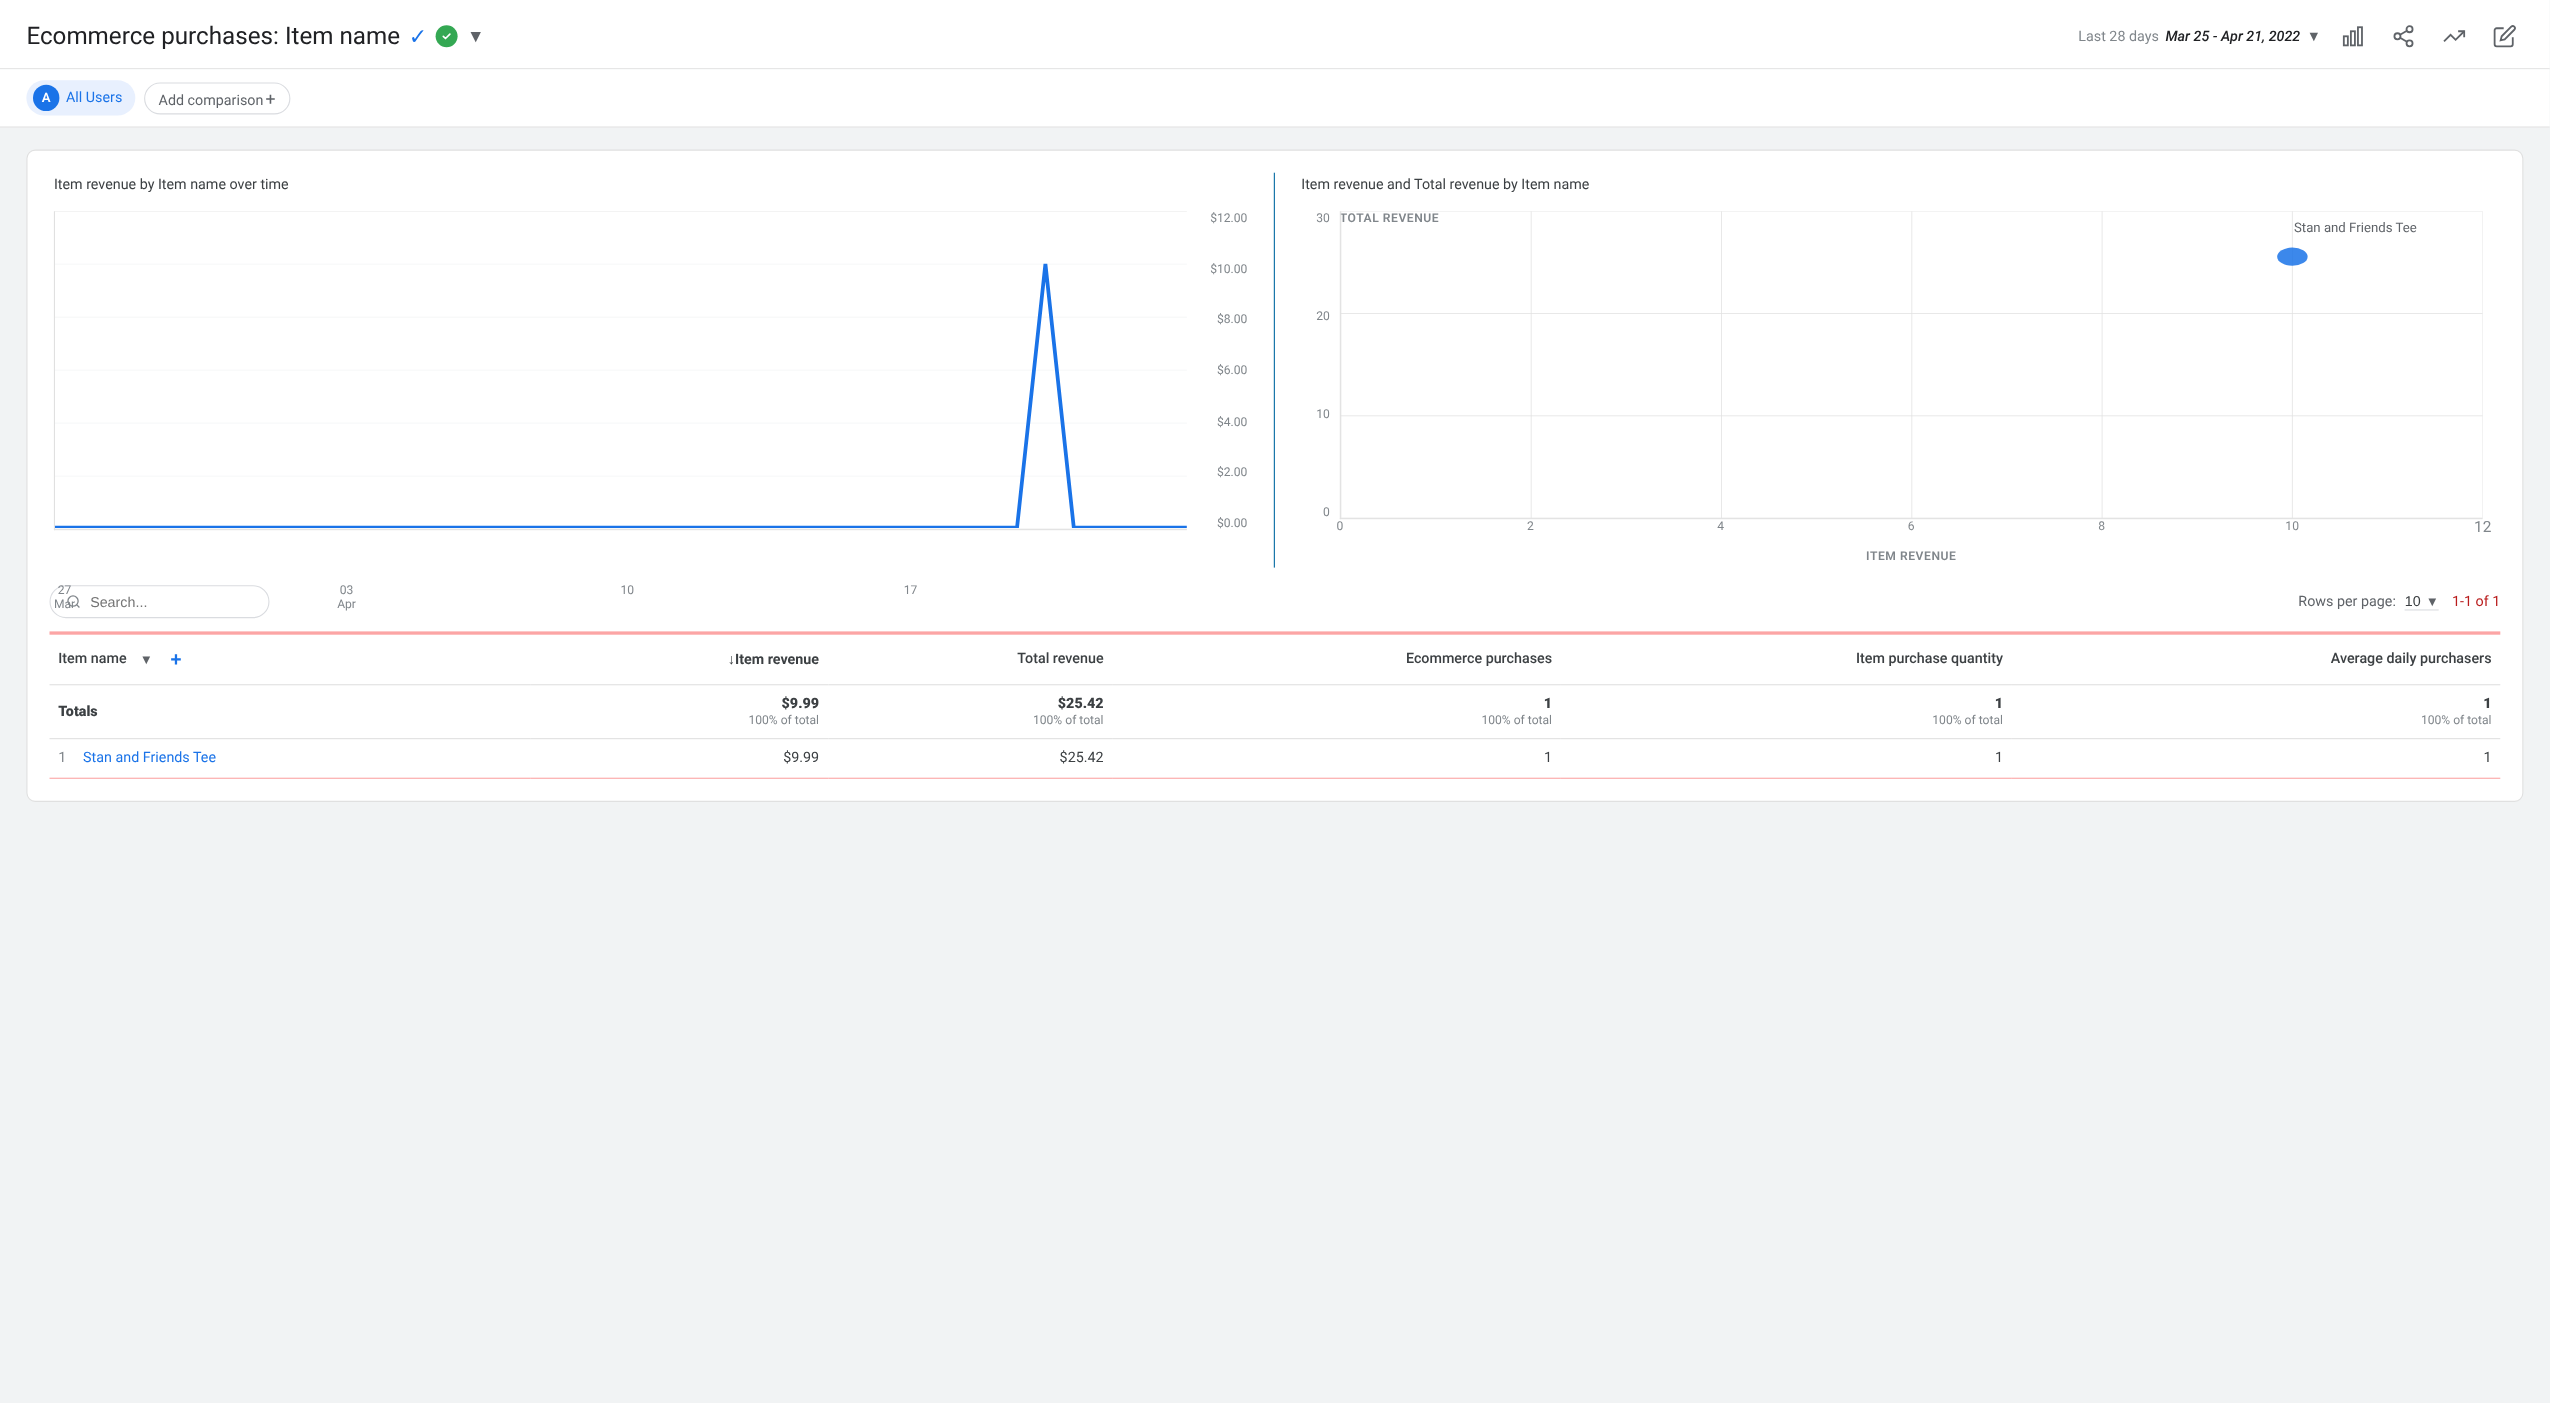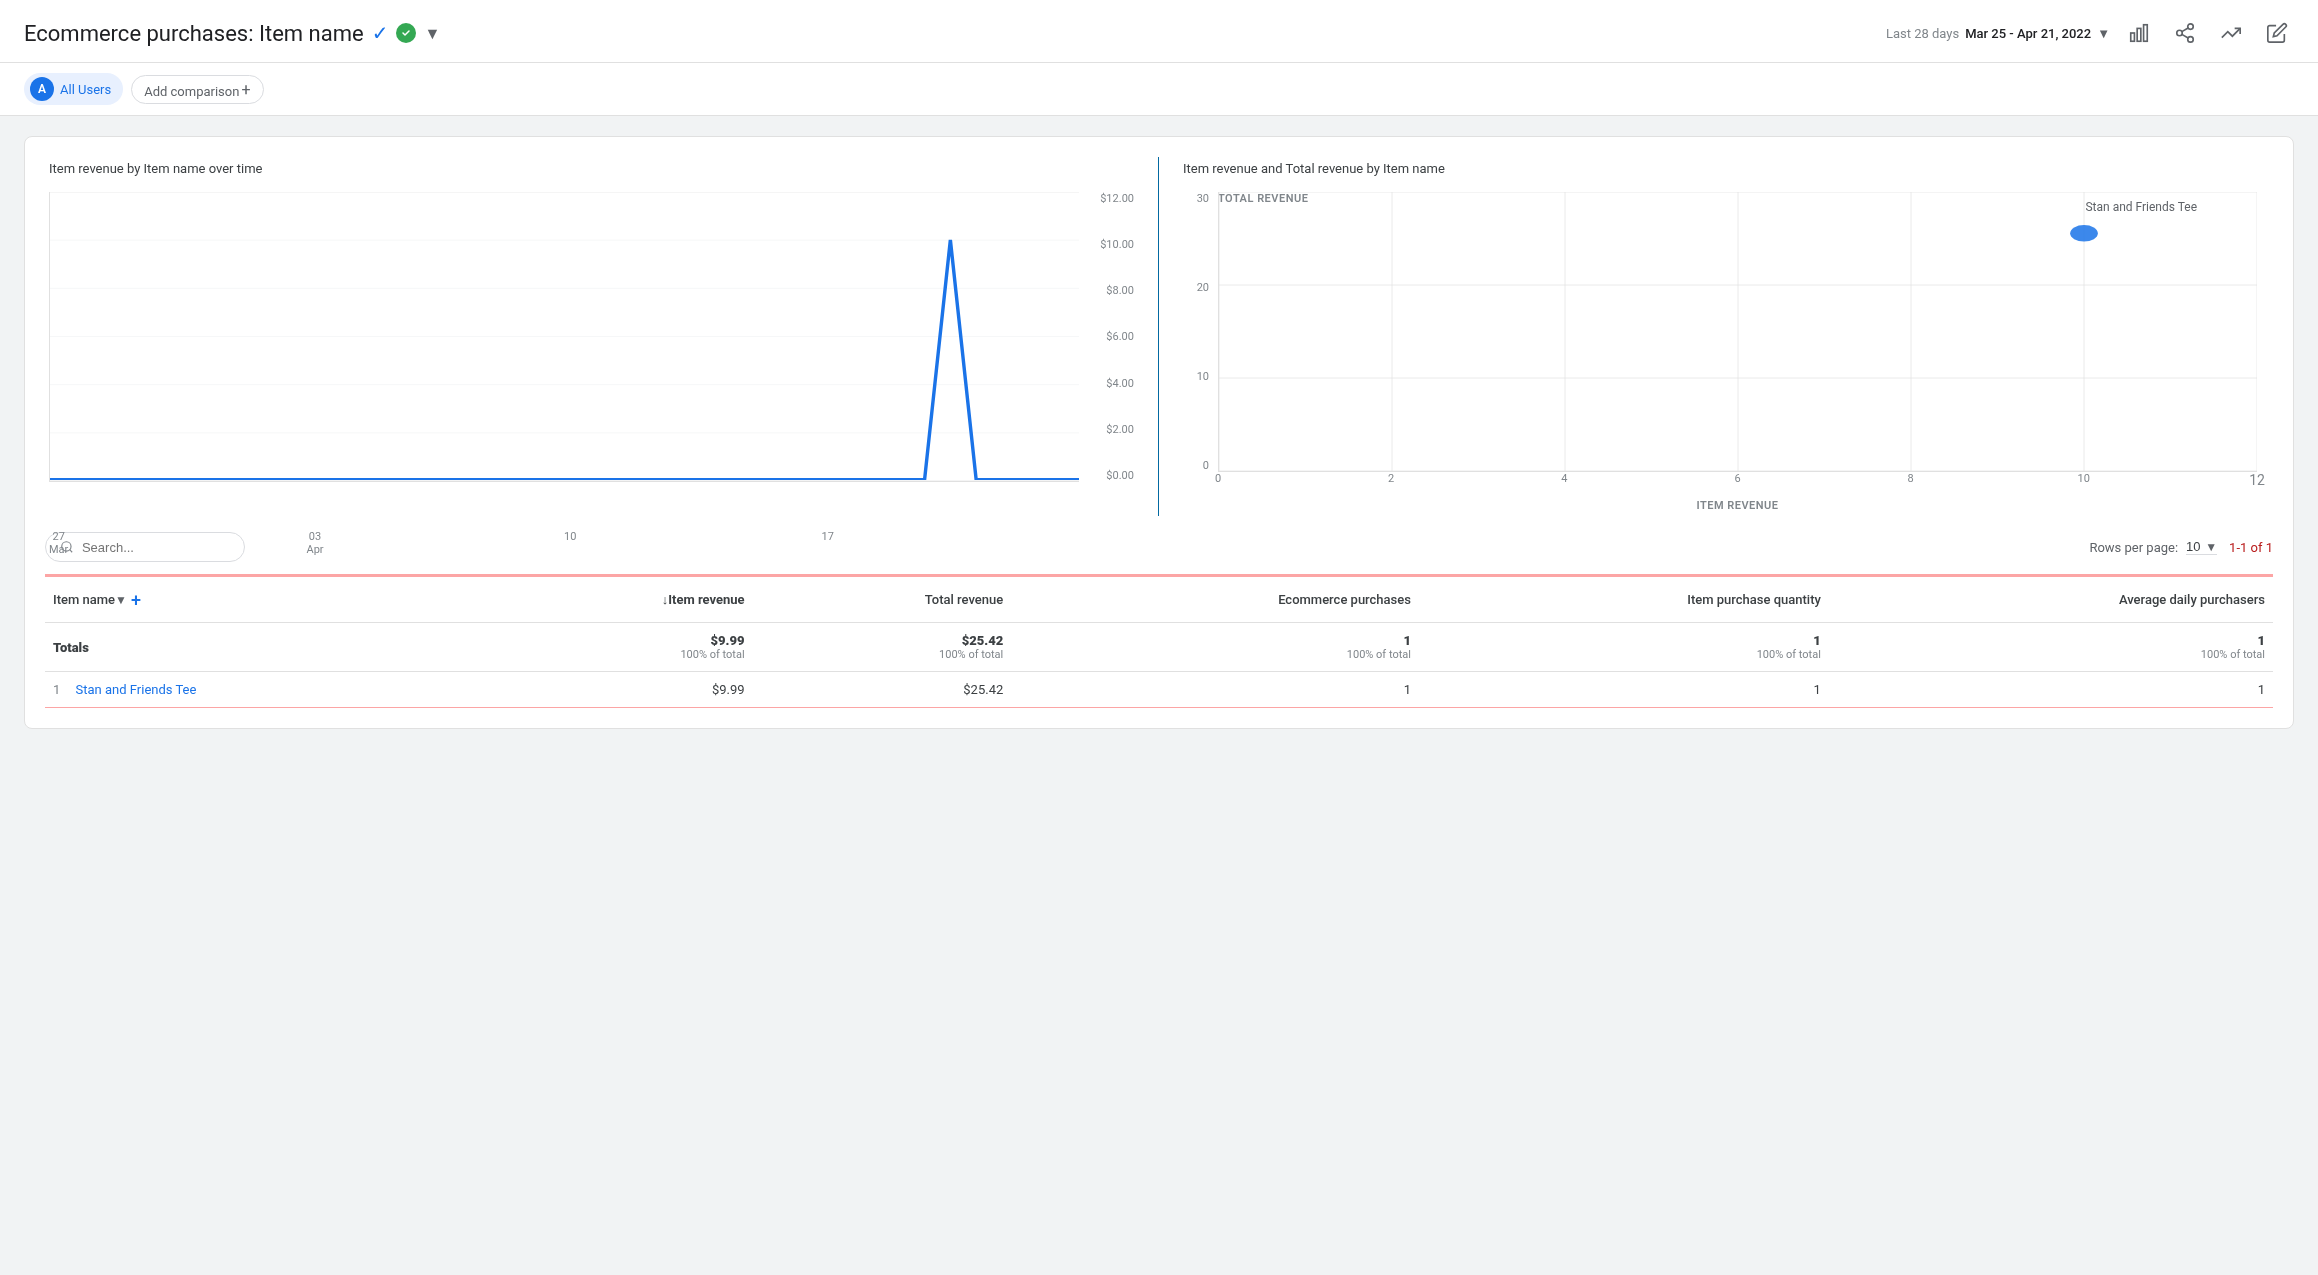--- a/index.html
+++ b/index.html
@@ -47,20 +47,21 @@
       gap: 6px;
       color: #5f6368;
       font-size: 13px;
     }
     .date-range-label {
       color: #80868b;
     }
     .date-range-value {
       color: #202124;
       font-weight: 500;
+      font-style: italic;
     }
     .header-icon-btn {
       cursor: pointer;
       color: #5f6368;
       font-size: 20px;
       padding: 6px;
       border-radius: 50%;
       display: flex;
       align-items: center;
       justify-content: center;
@@ -323,21 +324,21 @@
     .col-header-num { text-align: right; }
     .add-col-btn {
       cursor: pointer;
       color: #1a73e8;
       font-size: 18px;
       padding: 2px 4px;
     }
     .item-name-header {
       display: flex;
       align-items: center;
-      gap: 0;
+      gap: 12px;
     }
     .sort-icon { font-size: 12px; color: #5f6368; }
   </style>
 </head>
 <body>
 
 <div class="header">
   <div class="header-left">
     <span class="header-title">Ecommerce purchases: Item name</span>
     <span class="status-icon">✓︎</span>

